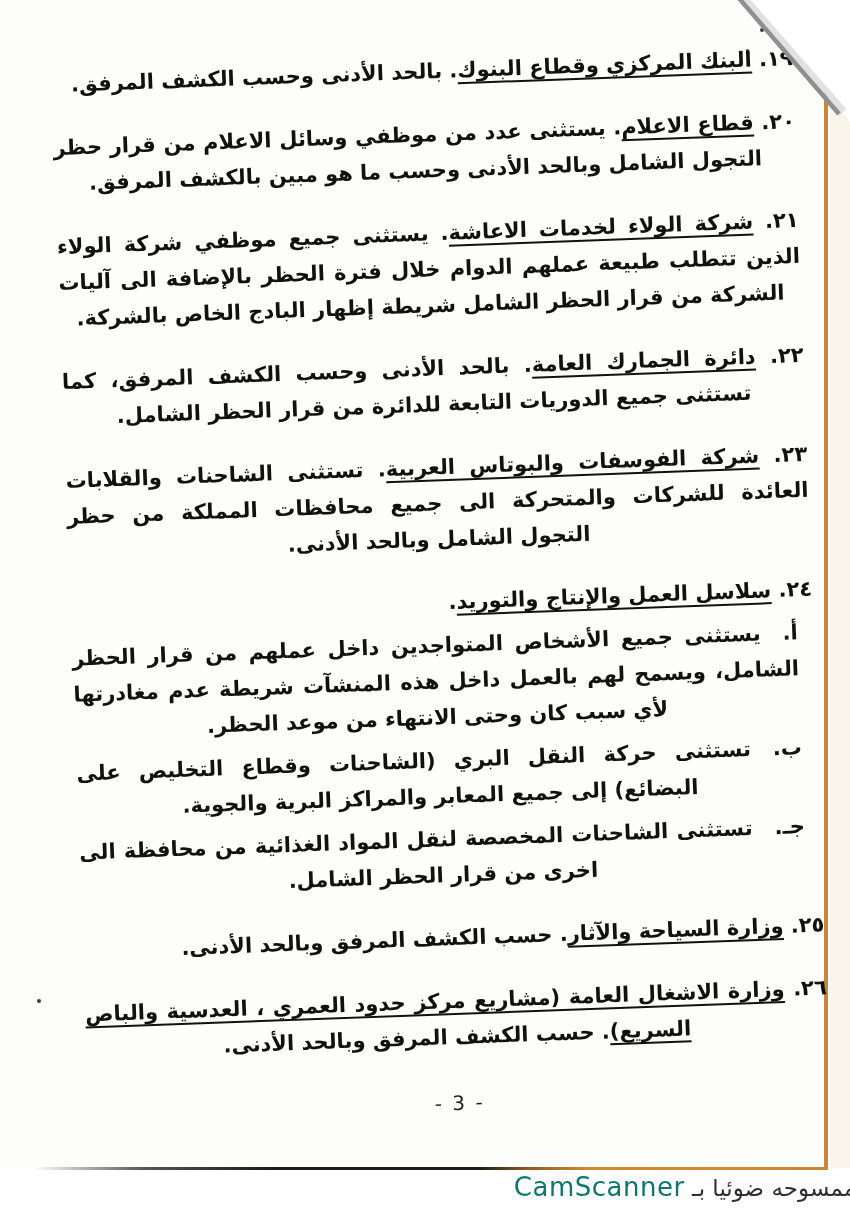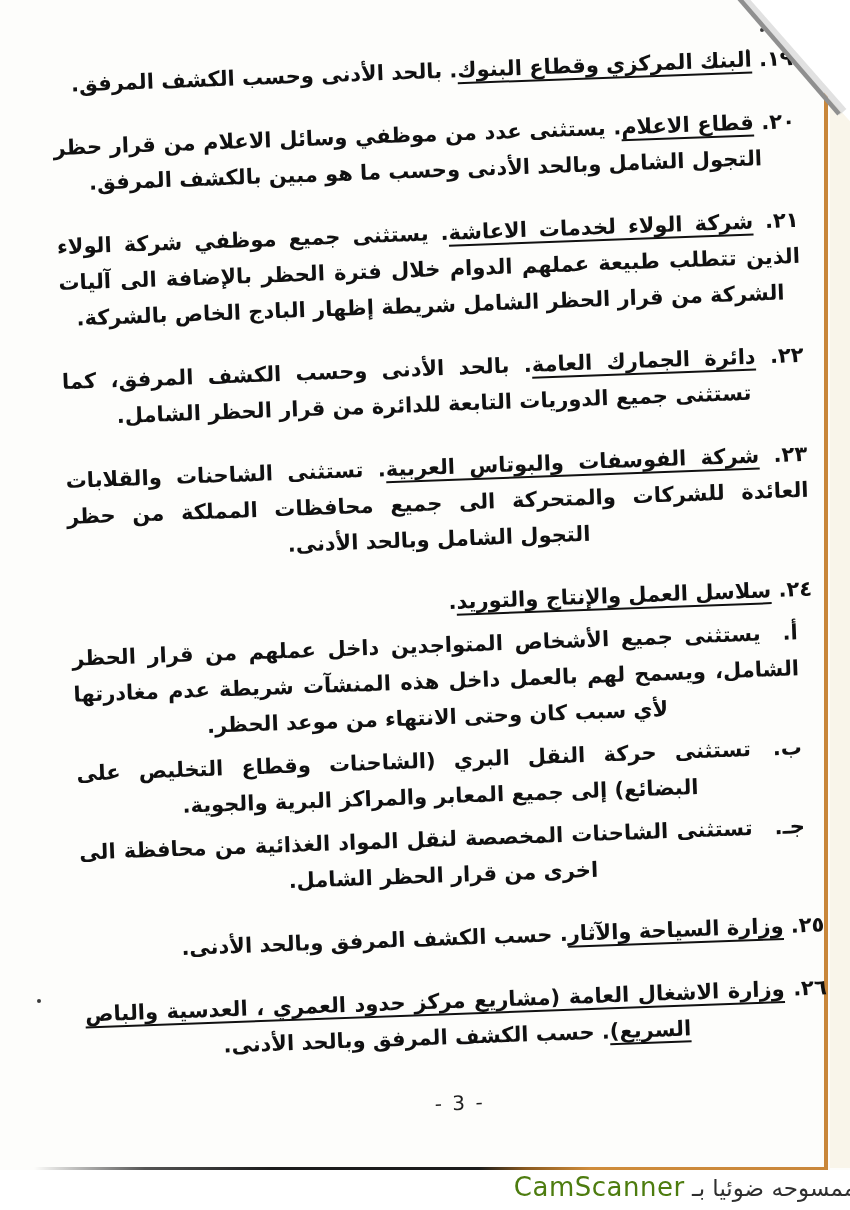--- a/index.html
+++ b/index.html
@@ -42,21 +42,21 @@
     position: absolute; left: 0; top: 1170px;
     width: 850px; height: 40px;
     background: #ffffff;
   }
   .footer-text {
     position: absolute; top: 1172px; right: -14px;
     direction: rtl; white-space: nowrap;
     color: #2f2f2f; font-size: 23px;
   }
   .footer-text .brand {
-    font-size: 26px; letter-spacing: .5px; color: #4d7c0f;
+    font-size: 26px; letter-spacing: .5px; color: #0f766e;
   }
   
   #doc {
     position: absolute; top: 40px; right: 58px; left: 50px;
     direction: rtl;
     transform: rotate(-2.1deg);
     transform-origin: top right;
     color: #111;
     font-weight: bold;
     font-size: 21px;

